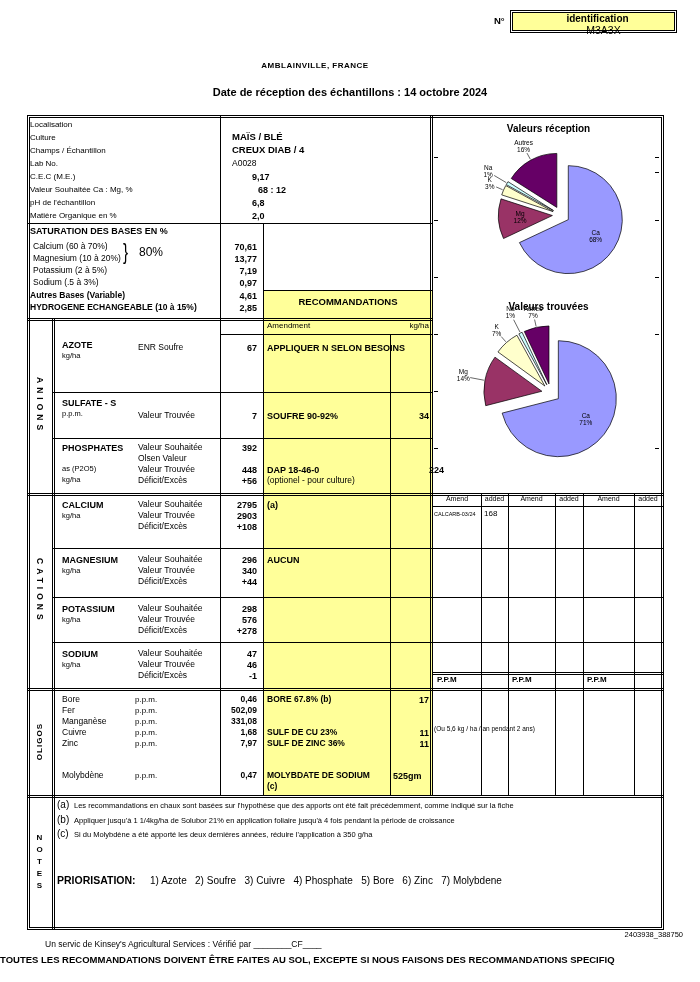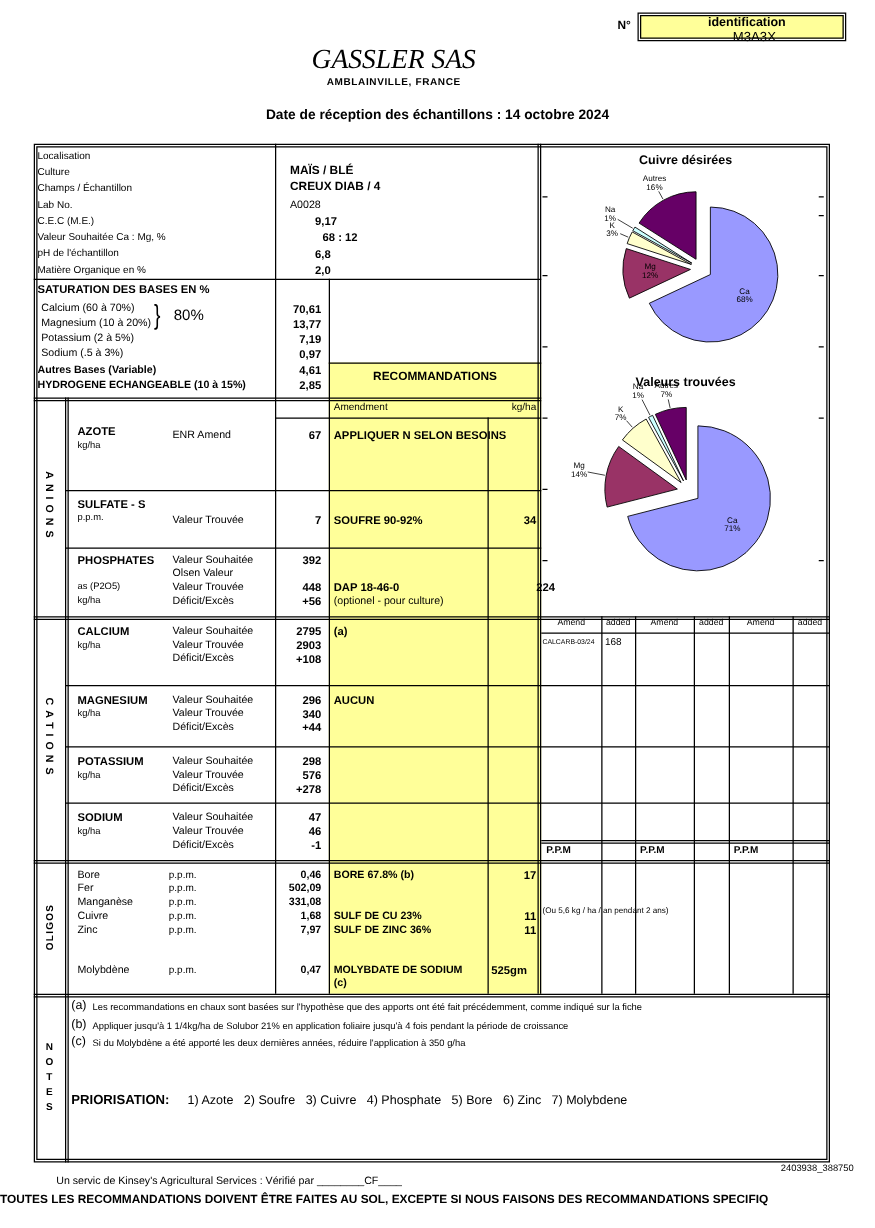--- a/index.html
+++ b/index.html
@@ -31,21 +31,20 @@
 <body>
 
 <div class="page">
 
   <span class="t b f95" style="left:494px;top:16px">N°</span>
   <div class="idbox" style="left:512px;top:12px;width:163px;height:19px">
     <span class="b f10">identification</span>
     <span class="f105" style="margin-left:12px">M3A3X</span>
   </div>
 
-  <div class="t ca serif-it" style="left:0;top:34px;width:630px;font-size:22px">GASSLER SAS</div>
   <div class="t ca b f8" style="left:0;top:61px;width:630px;letter-spacing:.5px">AMBLAINVILLE, FRANCE</div>
   <div class="t ca b f11" style="left:0;top:86px;width:700px">Date de réception des échantillons : 14 octobre 2024</div>
 
   <div class="main">
 
     <div class="yellow" style="left:236px;top:175px;width:170px;height:505px"></div>
 
     <div class="vl" style="left:193px;top:0;height:680px"></div>
     <div class="vl" style="left:236px;top:108px;height:572px"></div>
     <div class="vl" style="left:363px;top:219px;height:461px"></div>
@@ -128,21 +127,21 @@
       </div>
     <div class="vstrip" style="left:0;top:573px;width:25px;height:107px">
         <span class="vtext-flip">OLIGOS</span>
       </div>
     <div class="vstrip" style="left:0;top:680px;width:25px;height:135px">
         <span class="vtext-up">NOTES</span>
       </div>
 
     <div class="t b f9" style="left:35px;top:225px">AZOTE</div>
     <div class="t f75" style="left:35px;top:237px">kg/ha</div>
-    <div class="t f85" style="left:111px;top:228px">ENR Amend</div>
+    <div class="t f85" style="left:111px;top:228px">ENR Soufre</div>
     <div class="t b f9 ra" style="left:193px;top:228px;width:37px">67</div>
     <div class="t b f9" style="left:240px;top:228px">APPLIQUER N SELON BESOINS</div>
 
     <div class="t b f9" style="left:35px;top:283px">SULFATE - S</div>
     <div class="t f75" style="left:35px;top:295px">p.p.m.</div>
     <div class="t f85" style="left:111px;top:296px">Valeur Trouvée</div>
     <div class="t b f9 ra" style="left:193px;top:296px;width:37px">7</div>
     <div class="t b f9" style="left:240px;top:296px">SOUFRE 90-92%</div>
     <div class="t b f9 ra" style="left:363px;top:296px;width:39px">34</div>
 
@@ -219,21 +218,21 @@
     <div class="t b f85" style="left:240px;top:580px">BORE 67.8% (b)</div>
     <div class="t b f85" style="left:240px;top:613px">SULF DE CU 23%</div>
     <div class="t b f85" style="left:240px;top:624px">SULF DE ZINC 36%</div>
     <div class="t b f85" style="left:240px;top:656px">MOLYBDATE DE SODIUM</div>
     <div class="t b f85" style="left:240px;top:667px">(c)</div>
     <div class="t b f9 ra" style="left:363px;top:580px;width:39px">17</div>
     <div class="t b f9 ra" style="left:363px;top:613px;width:39px">11</div>
     <div class="t b f9 ra" style="left:363px;top:624px;width:39px">11</div>
     <div class="t b f9" style="left:366px;top:656px">525gm</div>
 
-    <div class="t b f10 ca" style="left:406px;top:8px;width:231px">Cuivre désirées</div>
+    <div class="t b f10 ca" style="left:406px;top:8px;width:231px">Valeurs réception</div>
     <div class="t b f10 ca" style="left:406px;top:186px;width:231px">Valeurs trouvées</div>
     <svg id="pies" width="231" height="378" style="position:absolute;left:406px;top:0;">
         <path d="M 135.2949932763374 104.62954350861853 L 135.2949932763374 50.629543508618525 A 54 54 0 1 1 86.43433244317237 127.62162525313246 Z" fill="#9999FF" stroke="#000" stroke-width="0.7"></path>
         <path d="M 119.37704906637973 100.54251008873328 L 70.51638823321468 123.53459183324722 A 54 54 0 0 1 68.01999718644143 83.85559239248613 Z" fill="#993366" stroke="#000" stroke-width="0.7"></path>
         <path d="M 120.0706000340904 96.56864222491551 L 68.71354815415211 79.88172452866836 A 54 54 0 0 1 72.75003931172176 70.5539438234229 Z" fill="#FFFFCC" stroke="#000" stroke-width="0.7"></path>
         <path d="M 120.56318888668594 95.60188216791678 L 73.2426281643173 69.58718376642418 A 54 54 0 0 1 74.9694809095771 66.667235239051 Z" fill="#CCFFFF" stroke="#000" stroke-width="0.7"></path>
         <path d="M 123.83764825576118 92.42871028442102 L 78.24394027865235 63.49406335555523 A 54 54 0 0 1 123.83764825576117 38.428710284421015 Z" fill="#660066" stroke="#000" stroke-width="0.7"></path>
         <text x="162.6512180626027" y="119.99033166593802" text-anchor="middle" font-size="6.5" font-family="&quot;Liberation Sans&quot;, sans-serif" fill="#000"><tspan x="162.6512180626027">Ca</tspan><tspan x="162.6512180626027" dy="7">68%</tspan></text>
         <text x="87.04098306530372" y="100.57692292148306" text-anchor="middle" font-size="6.5" font-family="&quot;Liberation Sans&quot;, sans-serif" fill="#000"><tspan x="87.04098306530372">Mg</tspan><tspan x="87.04098306530372" dy="7">12%</tspan></text>
         <line x1="69.59409562147142" y1="74.72550824000261" x2="63.169813241683556" y2="71.94547300555915" stroke="#000" stroke-width="0.6"></line>

